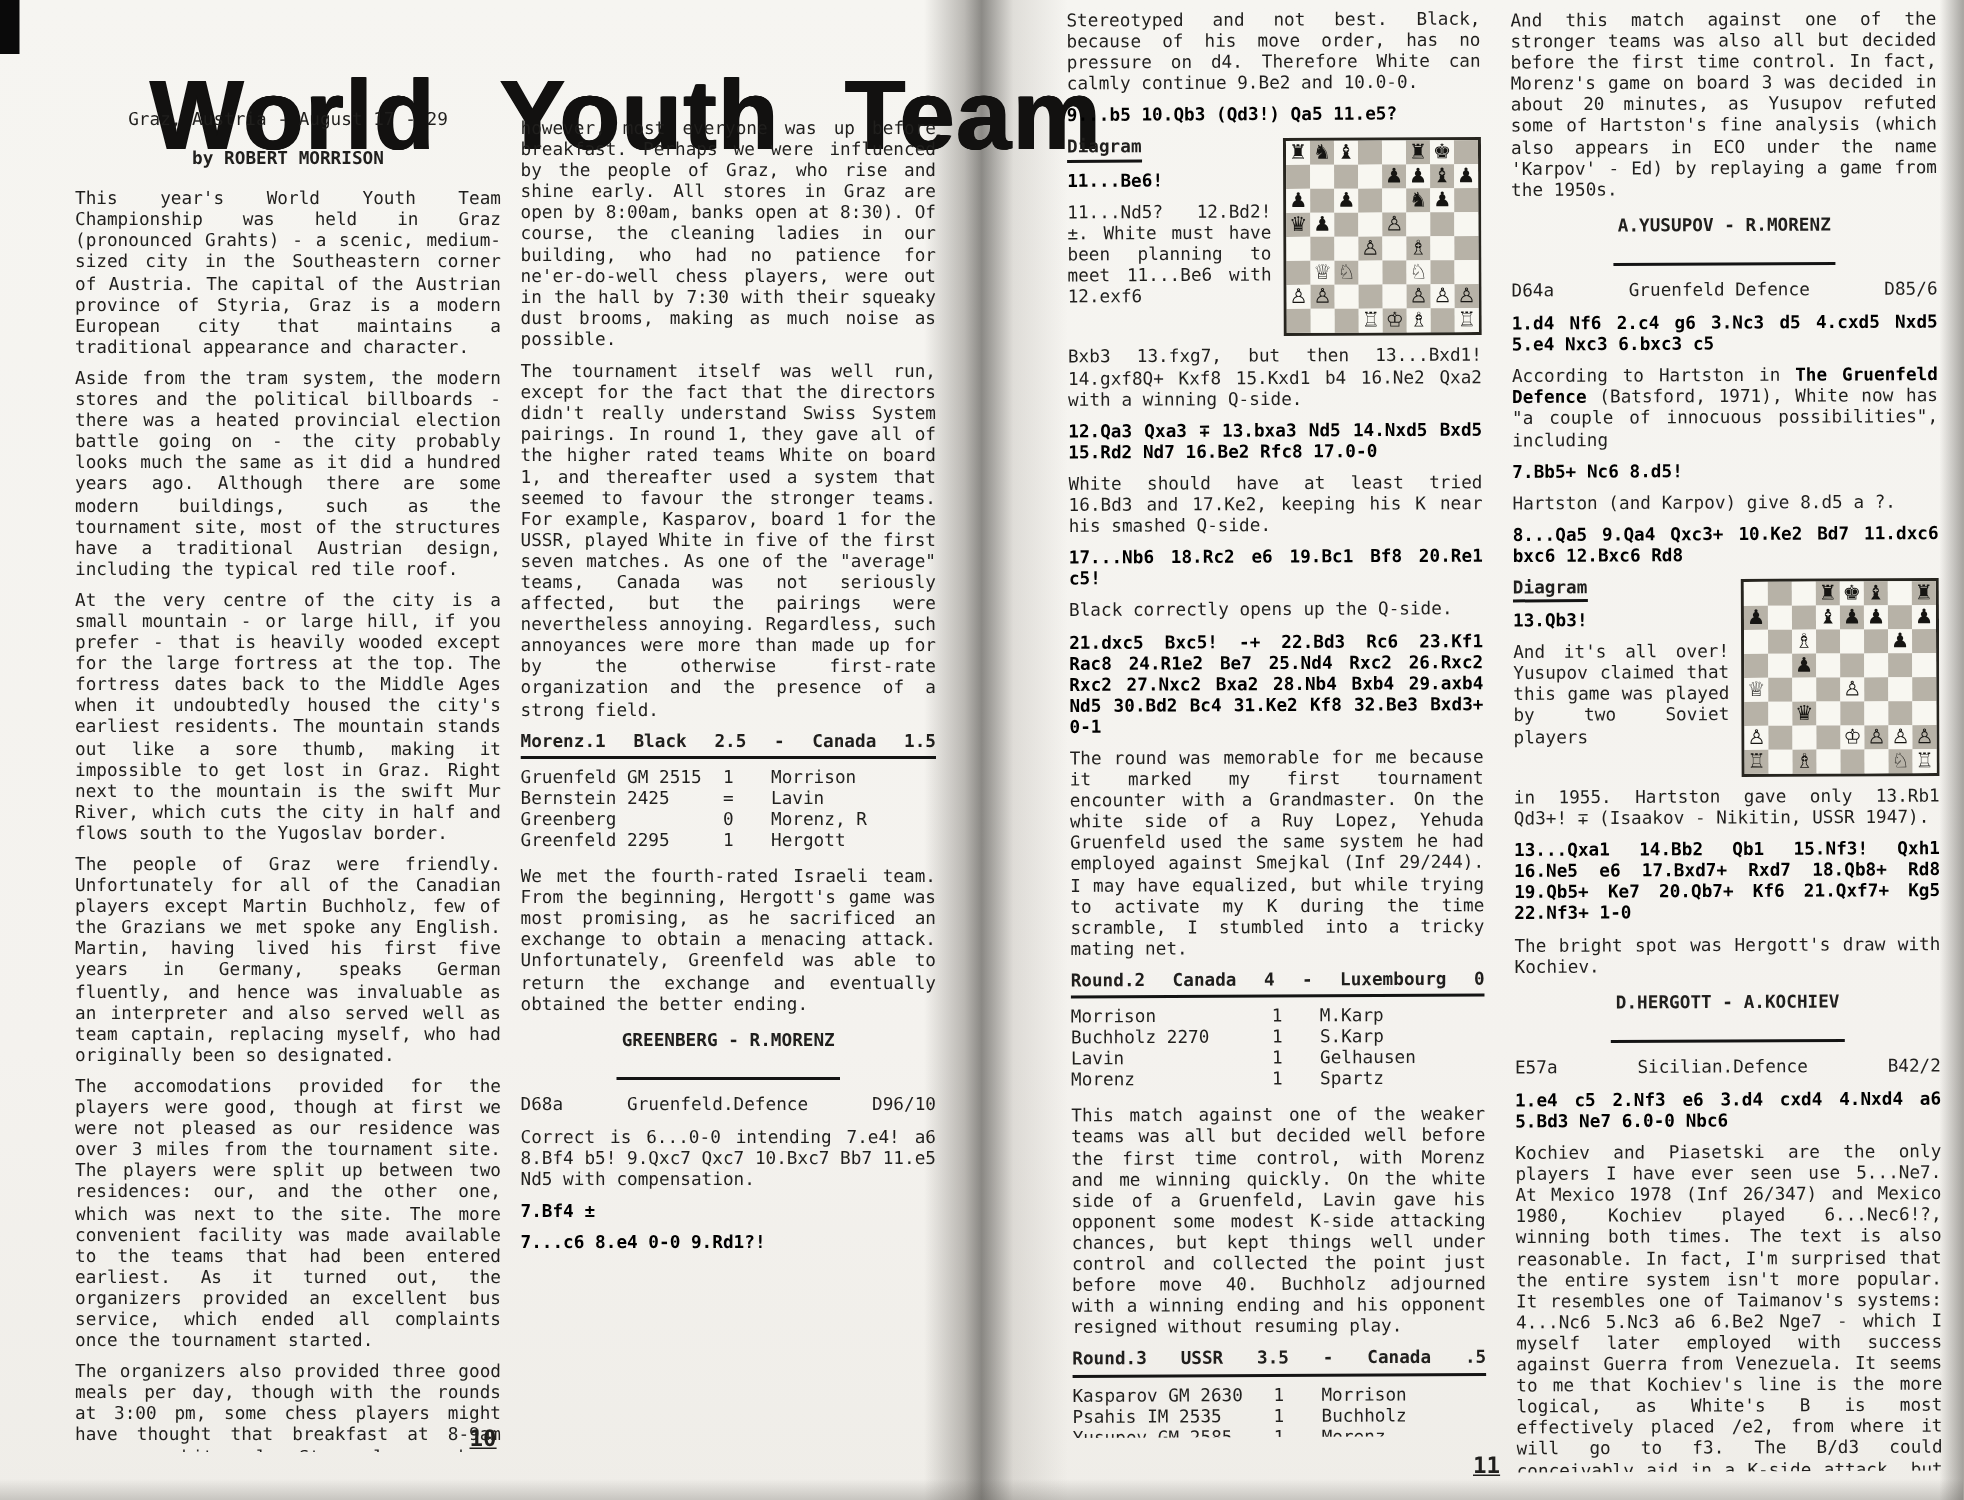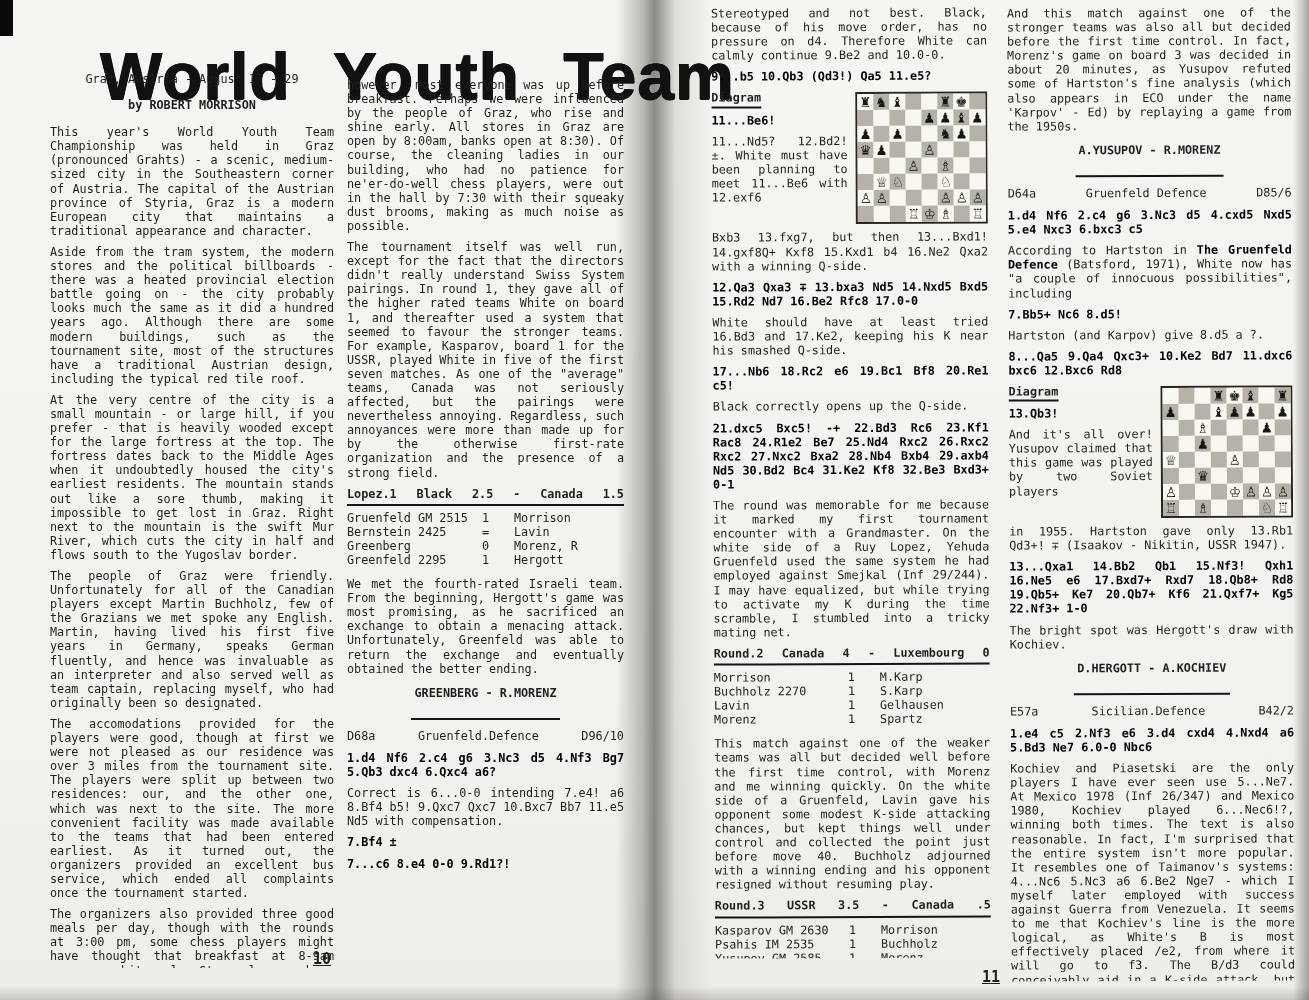--- a/index.html
+++ b/index.html
@@ -60,21 +60,21 @@
     <p>The accomodations provided for the players were good, though at first we were not pleased as our residence was over 3 miles from the tournament site. The players were split up between two residences: our, and the other one, which was next to the site. The more convenient facility was made available to the teams that had been entered earliest. As it turned out, the organizers provided an excellent bus service, which ended all complaints once the tournament started.</p>
     <p>The organizers also provided three good meals per day, though with the rounds at 3:00 pm, some chess players might have thought that breakfast at 8-9am was a wee bit early. Strangely enough,</p>
   </div>
 
   <div class="col" style="left:347px;top:78px;width:277px;height:890px;">
     <p>however, most everyone was up before breakfast. Perhaps we were influenced by the people of Graz, who rise and shine early. All stores in Graz are open by 8:00am, banks open at 8:30). Of course, the cleaning ladies in our building, who had no patience for ne'er-do-well chess players, were out in the hall by 7:30 with their squeaky dust brooms, making as much noise as possible.</p>
     <p>The tournament itself was well run, except for the fact that the directors didn't really understand Swiss System pairings. In round 1, they gave all of the higher rated teams White on board 1, and thereafter used a system that seemed to favour the stronger teams. For example, Kasparov, board 1 for the USSR, played White in five of the first seven matches. As one of the "average" teams, Canada was not seriously affected, but the pairings were nevertheless annoying. Regardless, such annoyances were more than made up for by the otherwise first-rate organization and the presence of a strong field.</p>
 
     <div class="rtable">
       <div class="rhead">
-        <span>Lopez.1</span>
+        <span>Morenz.1</span>
         <span>Black</span>
         <span>2.5</span>
         <span>-</span>
         <span>Canada</span>
         <span>1.5</span>
       </div>
       <div class="rrow">
           <span>Gruenfeld GM 2515</span>
           <span>1</span>
           <span>Morrison</span>
@@ -97,21 +97,20 @@
     </div>
 
     <p>We met the fourth-rated Israeli team. From the beginning, Hergott's game was most promising, as he sacrificed an exchange to obtain a menacing attack. Unfortunately, Greenfeld was able to return the exchange and eventually obtained the better ending.</p>
 
     <div class="gamehead"><span>GREENBERG - R.MORENZ</span></div>
     <div class="ecoline">
       <span>D68a</span>
       <span>Gruenfeld.Defence</span>
       <span>D96/10</span>
     </div>
-    <p class="moves">1.d4 Nf6 2.c4 g6 3.Nc3 d5 4.Nf3 Bg7 5.Qb3 dxc4 6.Qxc4 a6?</p>
     <p>Correct is 6...0-0 intending 7.e4! a6 8.Bf4 b5! 9.Qxc7 Qxc7 10.Bxc7 Bb7 11.e5 Nd5 with compensation.</p>
     <p class="moves">7.Bf4 ±</p>
     <p class="moves">7...c6 8.e4 0-0 9.Rd1?!</p>
   </div>
 
   <div class="pagenum" style="left:313px;top:950px;">10</div>
 
   <div class="col tilt" style="left:713px;top:6px;width:276px;height:952px;">
     <p>Stereotyped and not best. Black, because of his move order, has no pressure on d4. Therefore White can calmly continue 9.Be2 and 10.0-0.</p>
     <p class="moves">9...b5 10.Qb3 (Qd3!) Qa5 11.e5?</p>

